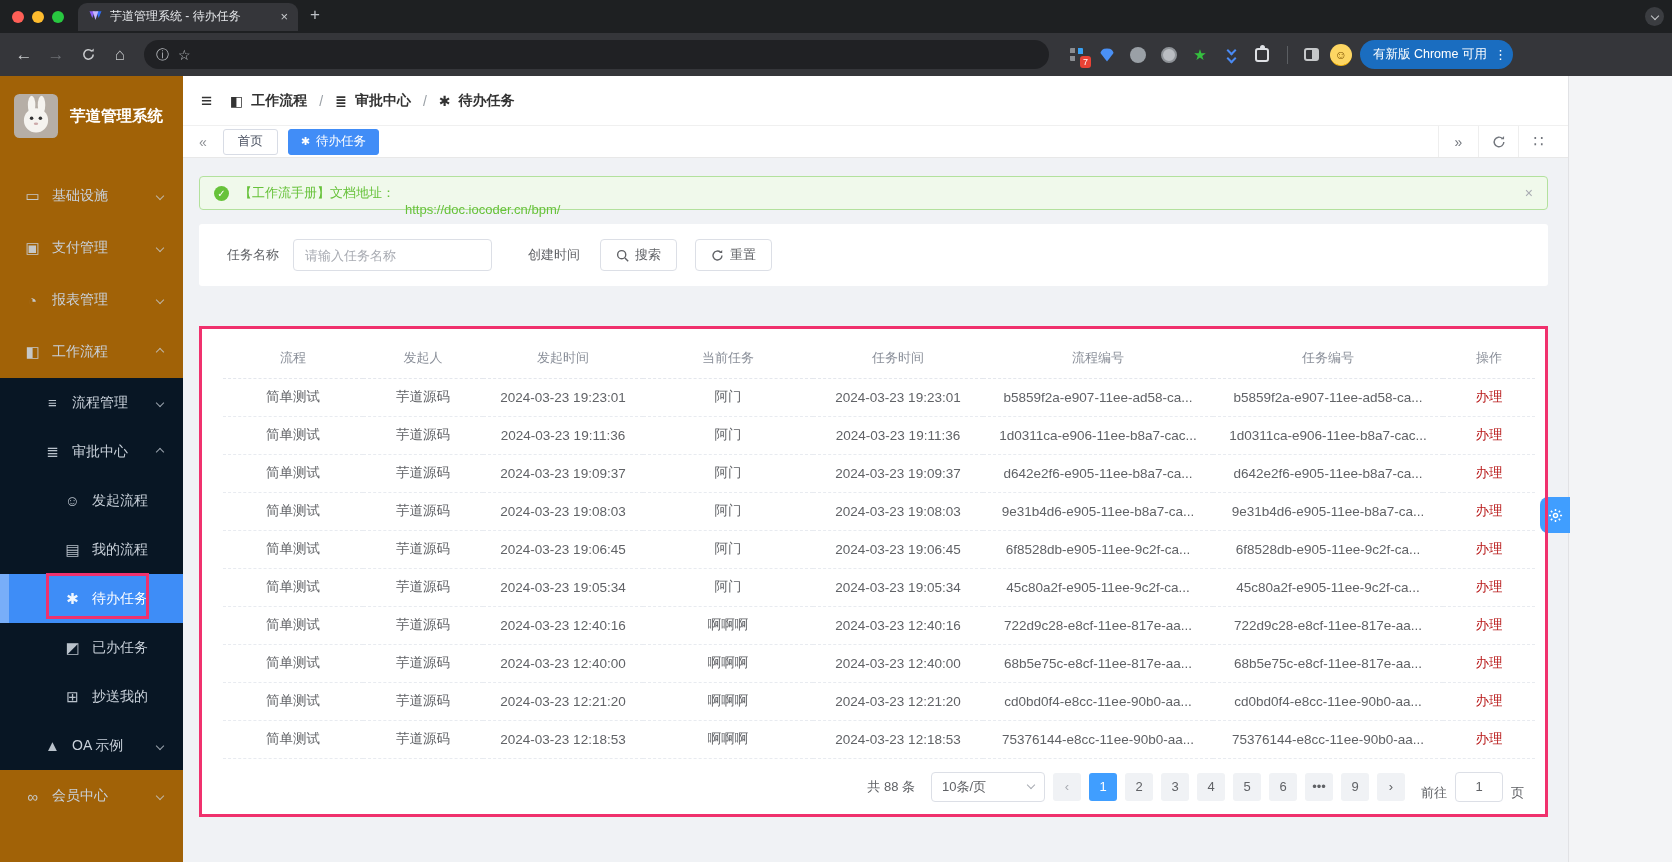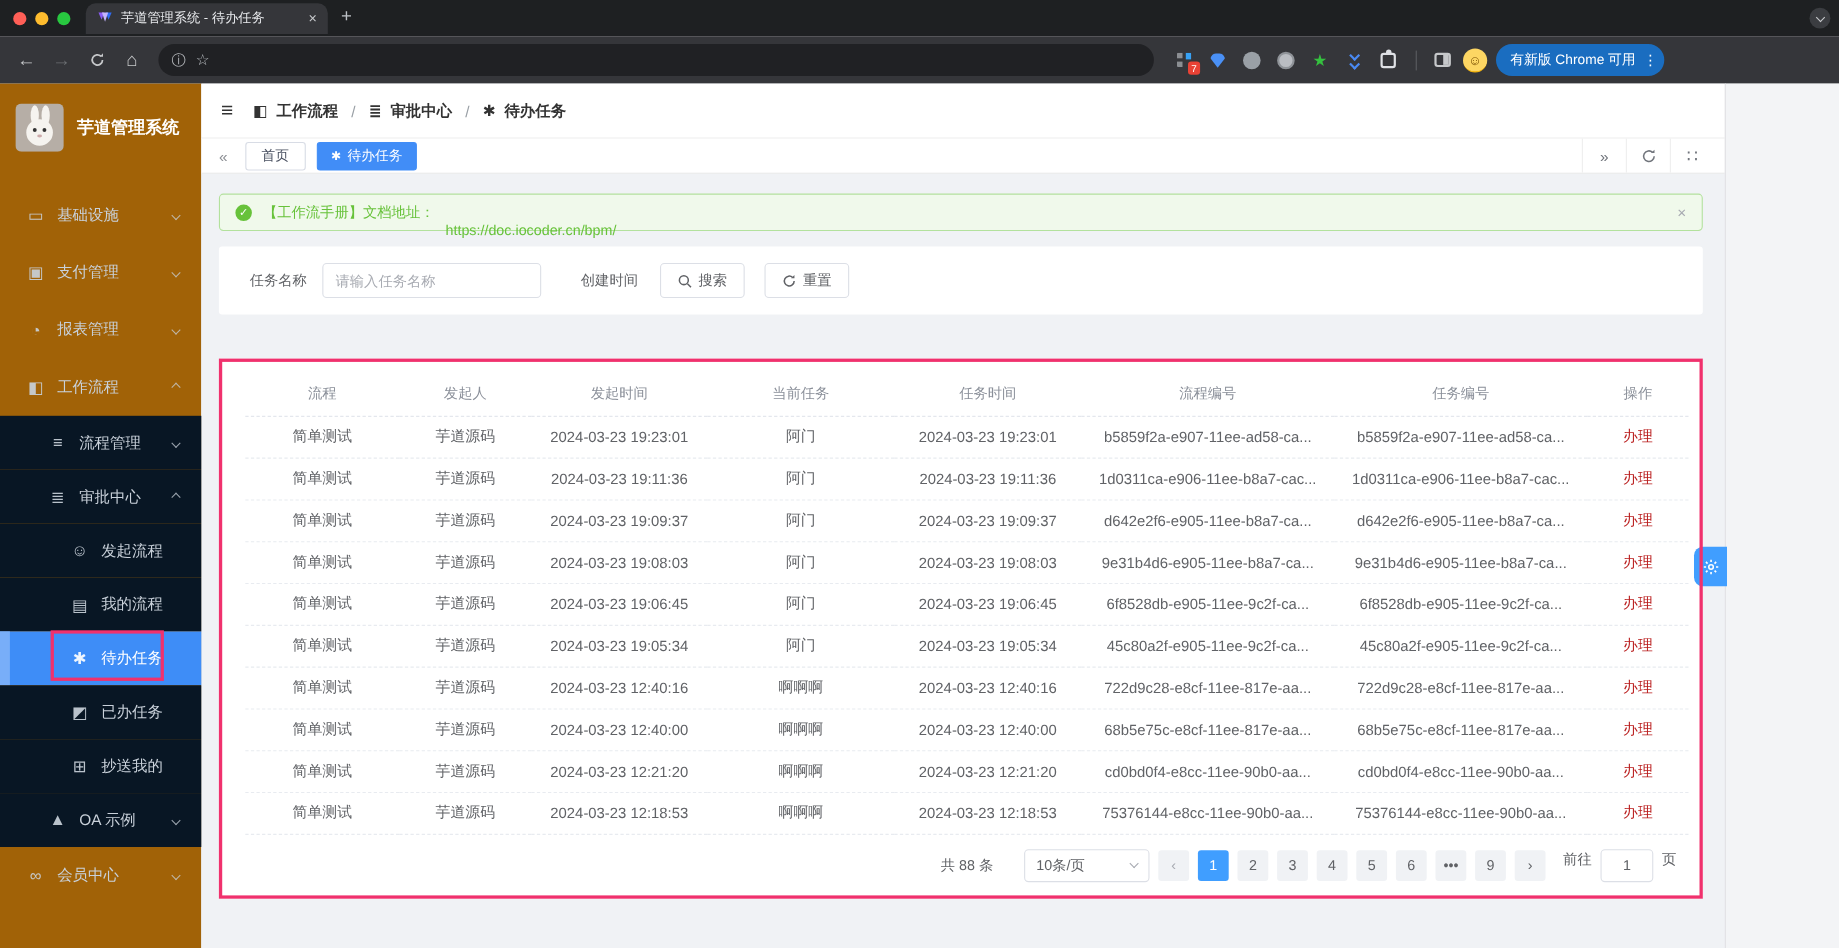--- a/index.html
+++ b/index.html
@@ -102,28 +102,28 @@
   .mini-ic { display:inline-flex; }
 
   .tablecard { position:relative; margin-top:40px; background:#fff; border-radius:2px; padding:12px 24px 14px 24px; }
   .pinkbox { position:absolute; inset:0; border:3px solid #f0316d; z-index:10; pointer-events:none; }
   table { width:100%; border-collapse:collapse; table-layout:fixed; }
   th { height:40px; font-size:13px; color:#8a8f99; font-weight:normal; text-align:center; border-bottom:1px dashed #e4e7ed; }
   td { height:38px; font-size:13.5px; color:#606266; text-align:center; border-bottom:1px dashed #e8ebf0; white-space:nowrap; overflow:hidden; }
   td.act a { color:#b91c1c; text-decoration:none; }
 
   .pager { display:flex; align-items:center; justify-content:flex-end; gap:8px; margin-top:12px; height:32px; font-size:13px; color:#606266; }
-  .total { margin-right:20px; }
+  .total { margin-right:8px; }
   .sizesel { width:114px; height:30px; border:1px solid #dcdfe6; border-radius:4px; display:flex; align-items:center; justify-content:space-between; padding:0 10px; color:#606266; }
   .sizesel .chev { color:#a8abb2; margin-top:-3px; }
   .pbtn { min-width:28px; height:28px; background:#f0f2f5; border:none; border-radius:3px; font-size:13px; color:#606266; display:flex; align-items:center; justify-content:center; font-family:inherit; }
   .pbtn.navp { color:#a8abb2; }
   .pbtn.navn { color:#606266; }
   .pbtn.active { background:#409eff; color:#fff; }
-  .goto { margin-left:8px; display:flex; align-items:flex-start; gap:8px; }
+  .goto { margin-left:8px; display:flex; align-items:flex-end; gap:8px; }
   .goto input { width:48px; height:30px; border:1px solid #dcdfe6; border-radius:4px; text-align:center; font-size:13px; color:#606266; outline:none; font-family:inherit; }
 
   .float-gear { position:absolute; right:102px; top:497px; width:30px; height:36px; background:#409eff; border-radius:8px 0 0 8px; display:flex; align-items:center; justify-content:center; z-index:5; color:#fff; }
 </style>
 </head>
 <body>
 
 <div class="tabstrip">
   <div class="traffic">
     <span class="light red"></span>

